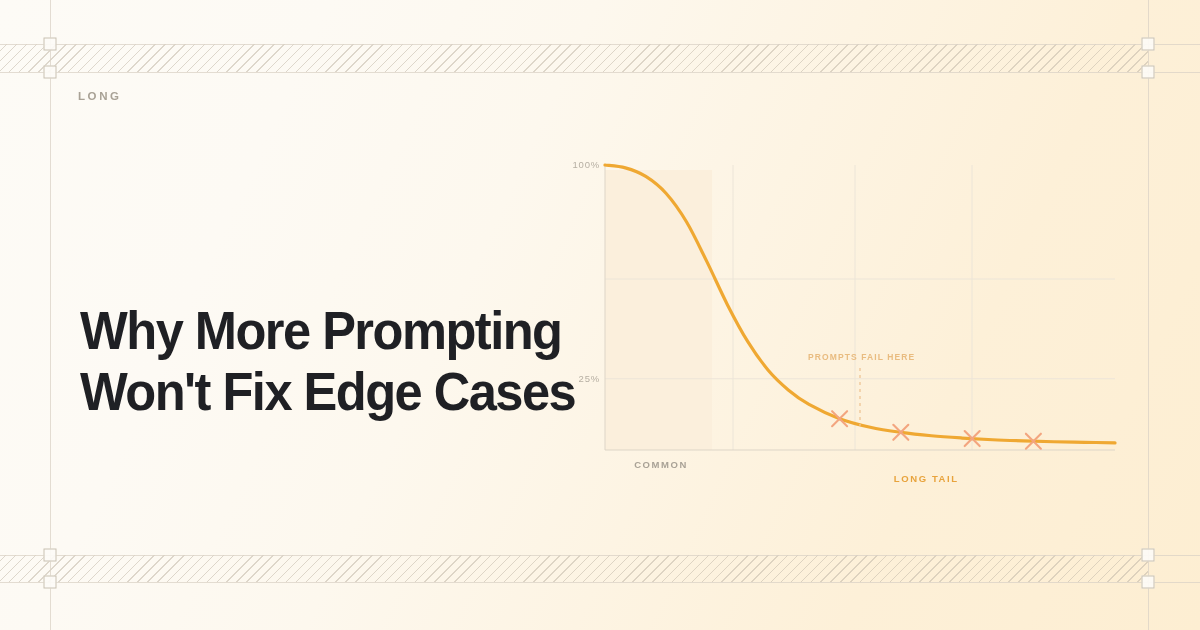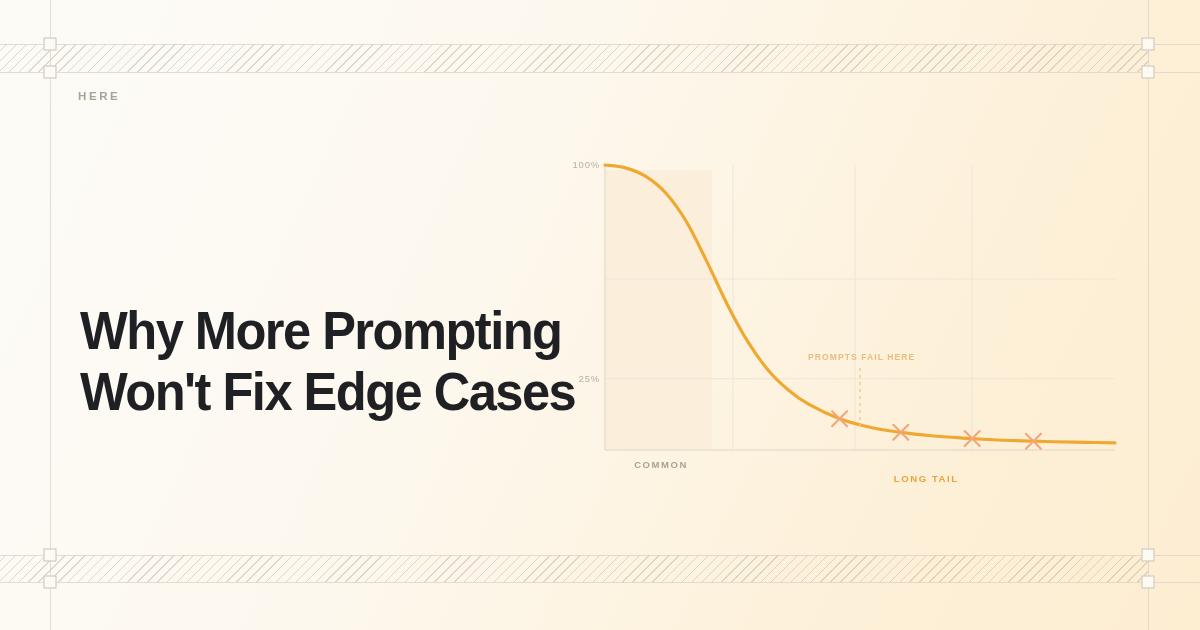--- a/index.html
+++ b/index.html
@@ -149,21 +149,21 @@
     <div class="regmark" style="left:50px;top:44px;"></div>
     <div class="regmark" style="left:50px;top:72px;"></div>
     <div class="regmark" style="left:1148px;top:44px;"></div>
     <div class="regmark" style="left:1148px;top:72px;"></div>
     <div class="regmark" style="left:50px;top:555px;"></div>
     <div class="regmark" style="left:50px;top:582px;"></div>
     <div class="regmark" style="left:1148px;top:555px;"></div>
     <div class="regmark" style="left:1148px;top:582px;"></div>
   </div>
 
-  <div id="brand">HERE</div>
+  <div id="brand">LONG</div>
 
   <h1 id="headline">
     <span class="ln">Why More Prompting</span>
     <span class="ln">Won't Fix Edge Cases</span>
   </h1>
 
   <div id="chart">
     <svg width="600" height="370" viewBox="0 0 600 370">
 
       <g>

